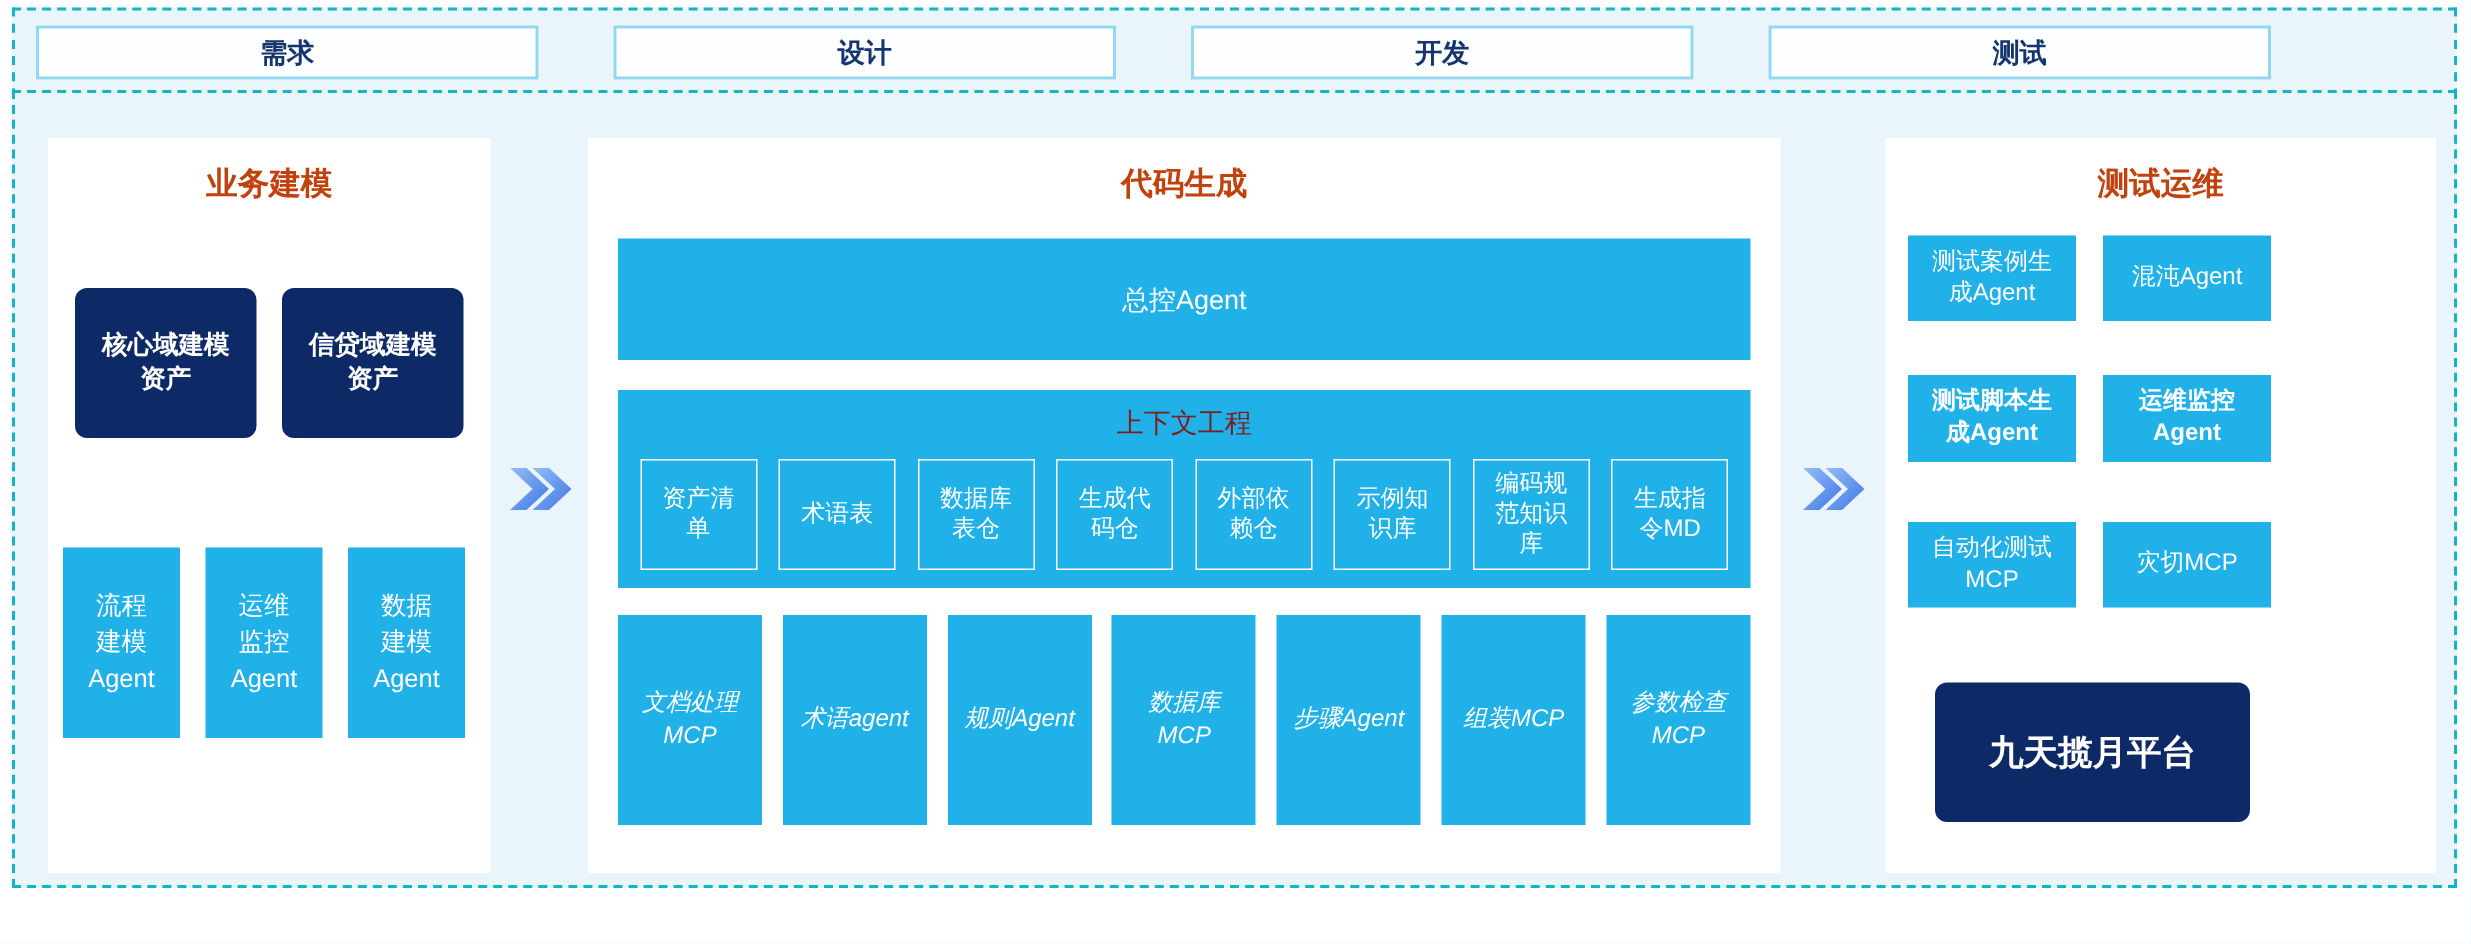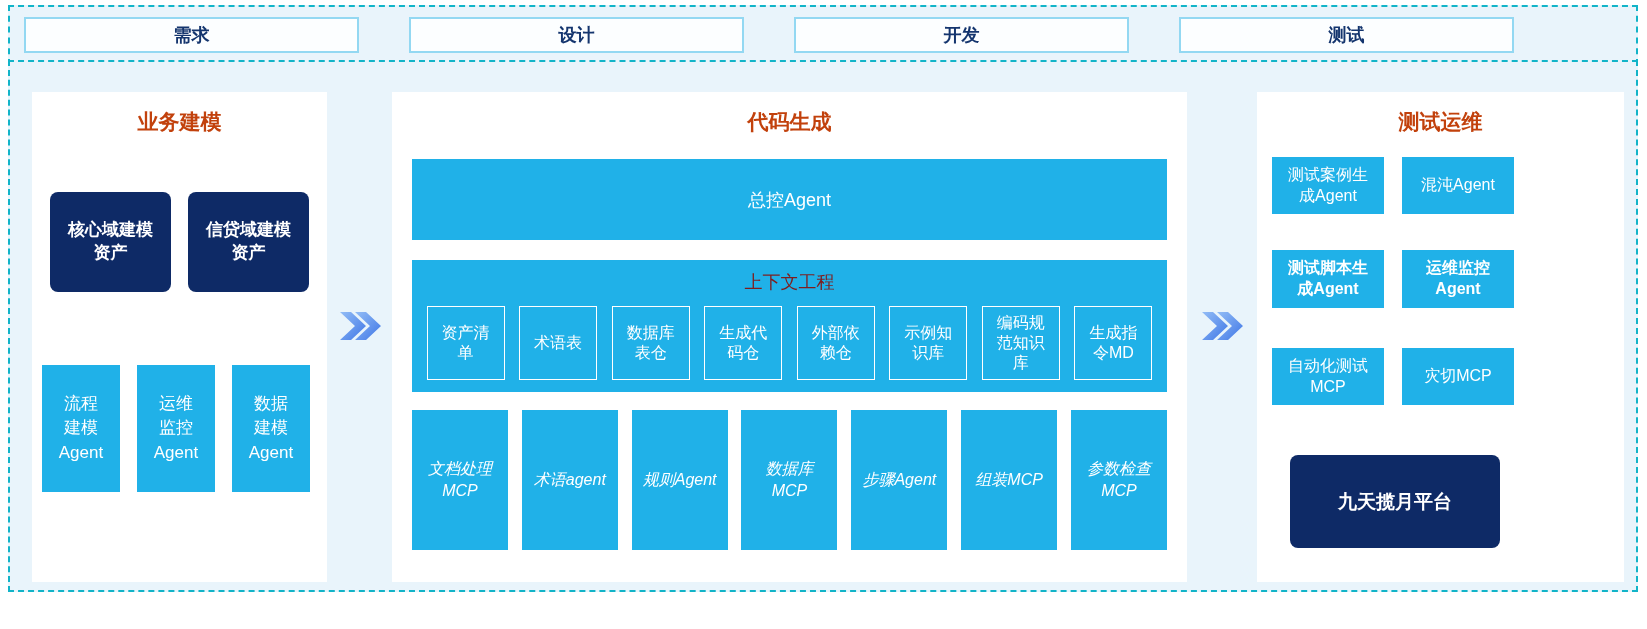--- a/index.html
+++ b/index.html
@@ -73,21 +73,21 @@
     text-align: center; padding: 0 9px; line-height: 1.4;
   }
 
   
   .r-box { width: 112px; font-size: 16px; padding: 0 15px; line-height: 1.3; }
   .r-c1 { left: 15px; }
   .r-c2 { left: 145px; }
   .r-r1 { top: 65px;  height: 57px; }
   .r-r2 { top: 158px; height: 58px; font-weight: bold; }
   .r-r3 { top: 256px; height: 57px; }
-  .platform { left: 33px; top: 363px; width: 210px; height: 93px; font-size: 19px; }
+  .platform { left: 33px; top: 363px; width: 210px; height: 93px; font-size: 23px; }
 
   
   .flow-arrow { position: absolute; width: 42px; height: 32px; }
   #arrow-1 { left: 330px;  top: 248px; }
   #arrow-2 { left: 1192px; top: 248px; }
 </style>
 </head>
 <body>
 
 <div class="dashed phase-bar">

